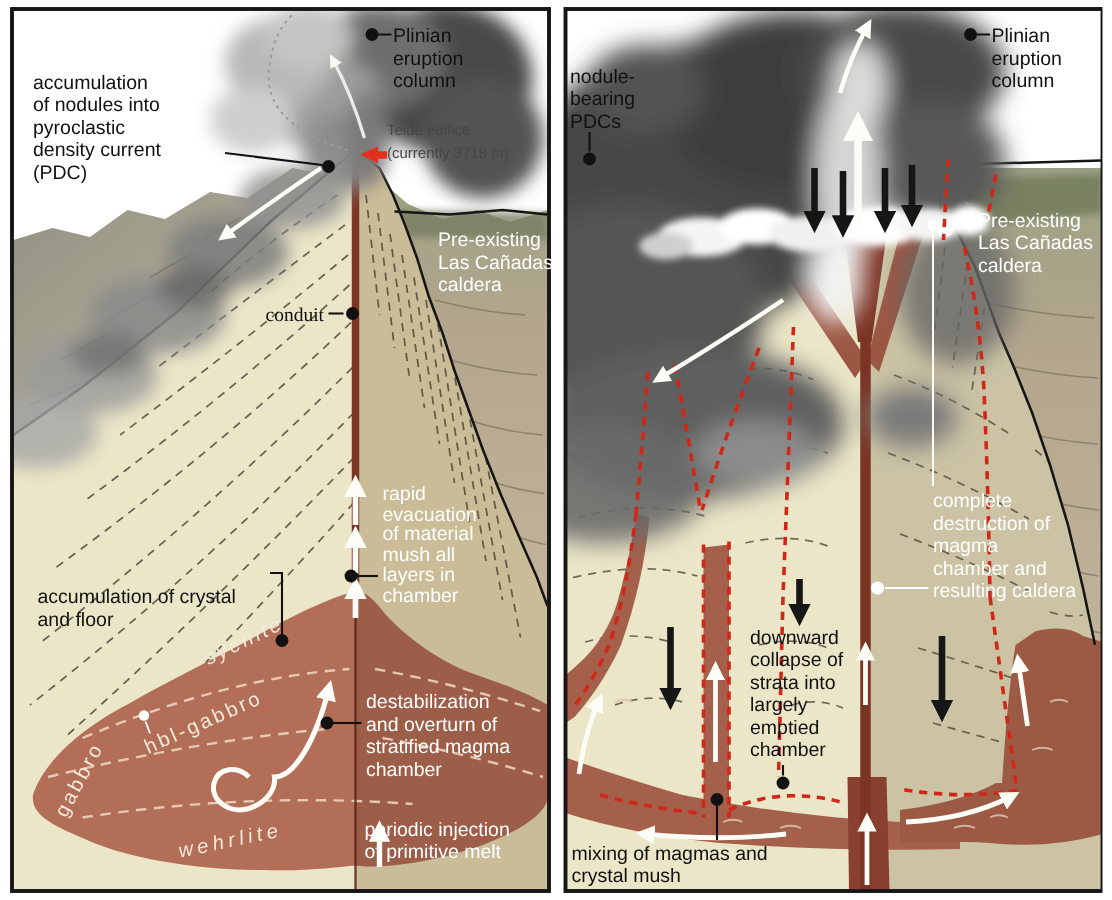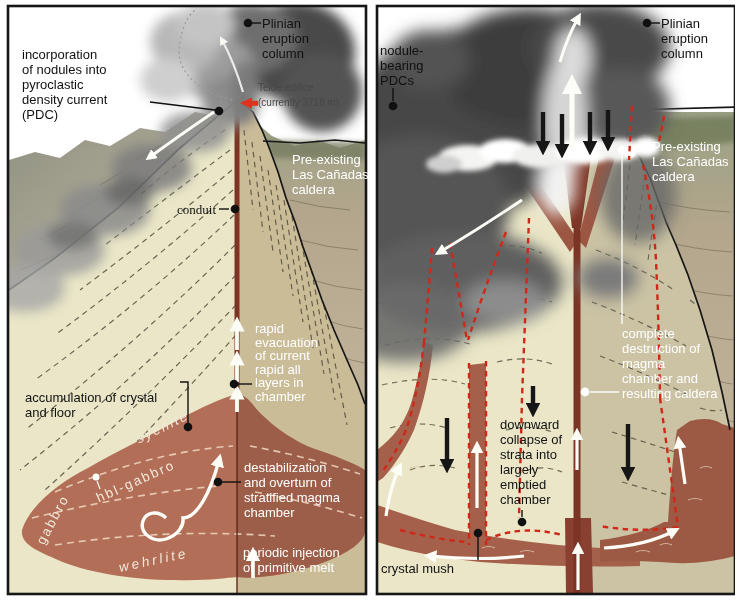--- a/index.html
+++ b/index.html
@@ -325,41 +325,41 @@
   </g>
   <rect x="377" y="6" width="358" height="588" fill="none" stroke="#161616" stroke-width="2.6"></rect>
 </svg>
 
 <div class="lbl" style="left:262px;top:16px;">
       <div>Plinian</div>
       <div>eruption</div>
       <div>column</div>
     </div>
 <div class="lbl" style="left:22px;top:47px;">
-      <div>incorporation</div>
+      <div>accumulation</div>
       <div>of nodules into</div>
       <div>pyroclastic</div>
       <div>density current</div>
       <div>(PDC)</div>
     </div>
 <div class="lbl small gray" style="left:258px;top:81px;">
       <div>Teide edifice</div>
       <div>(currently 3718 m)</div>
     </div>
 <div class="lbl light" style="left:292px;top:152px;">
       <div>Pre-existing</div>
       <div>Las Cañadas</div>
       <div>caldera</div>
     </div>
 <div class="lbl right" style="left:150px;top:202px;width:66px;">conduit</div>
 <div class="lbl light" style="left:255px;top:322px;line-height:13.5px;">
       <div>rapid</div>
       <div>evacuation</div>
-      <div>of current</div>
-      <div>rapid all</div>
+      <div>of material</div>
+      <div>mush all</div>
       <div>layers in</div>
       <div>chamber</div>
     </div>
 <div class="lbl" style="left:25px;top:374px;margin-top:16px;">
       <div>accumulation of crystal</div>
       <div>and floor</div>
     </div>
 <div class="lbl light" style="left:244px;top:460px;">
       <div>destabilization</div>
       <div>and overturn of</div>
@@ -400,16 +400,17 @@
     </div>
 <div class="lbl" style="left:500px;top:417px;">
       <div>downward</div>
       <div>collapse of</div>
       <div>strata into</div>
       <div>largely</div>
       <div>emptied</div>
       <div>chamber</div>
     </div>
 <div class="lbl" style="left:381px;top:561px;">
+      <div>mixing of magmas and</div>
       <div>crystal mush</div>
     </div>
 
 </div>
 
 </body></html>

